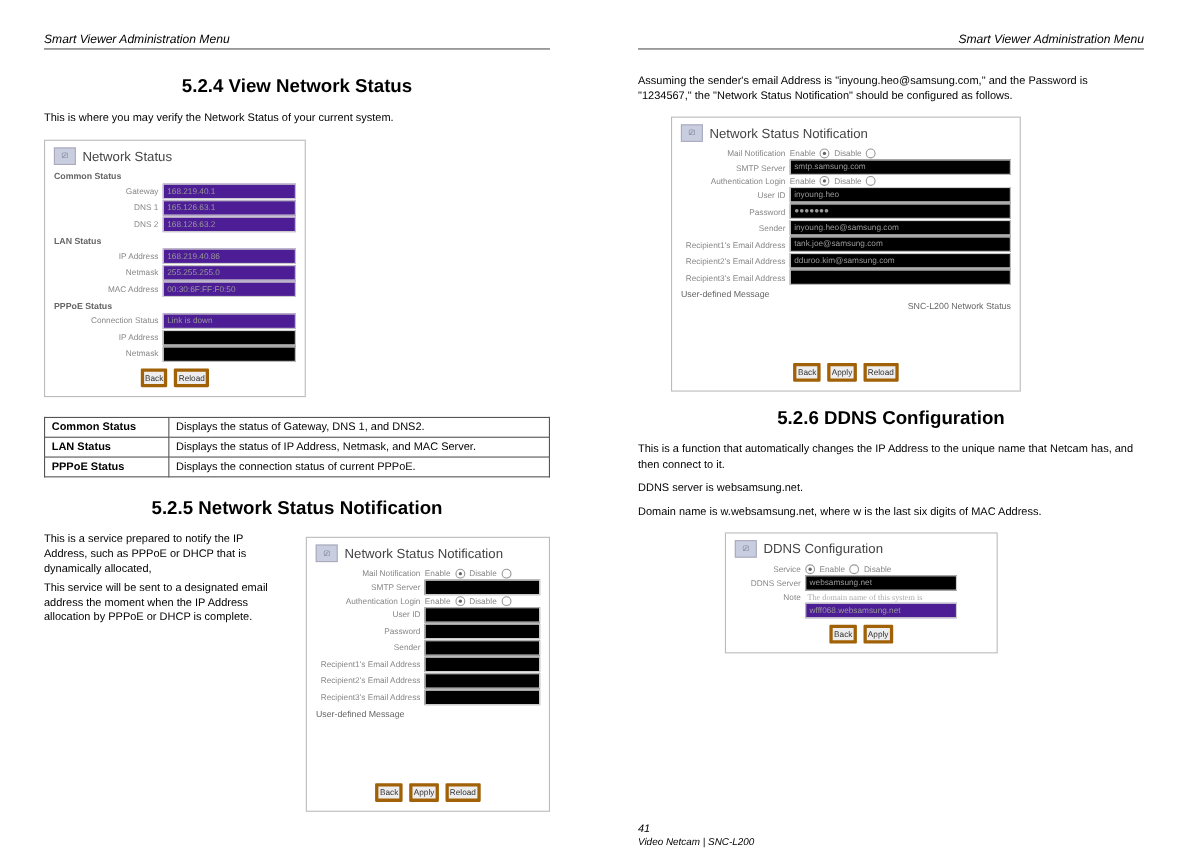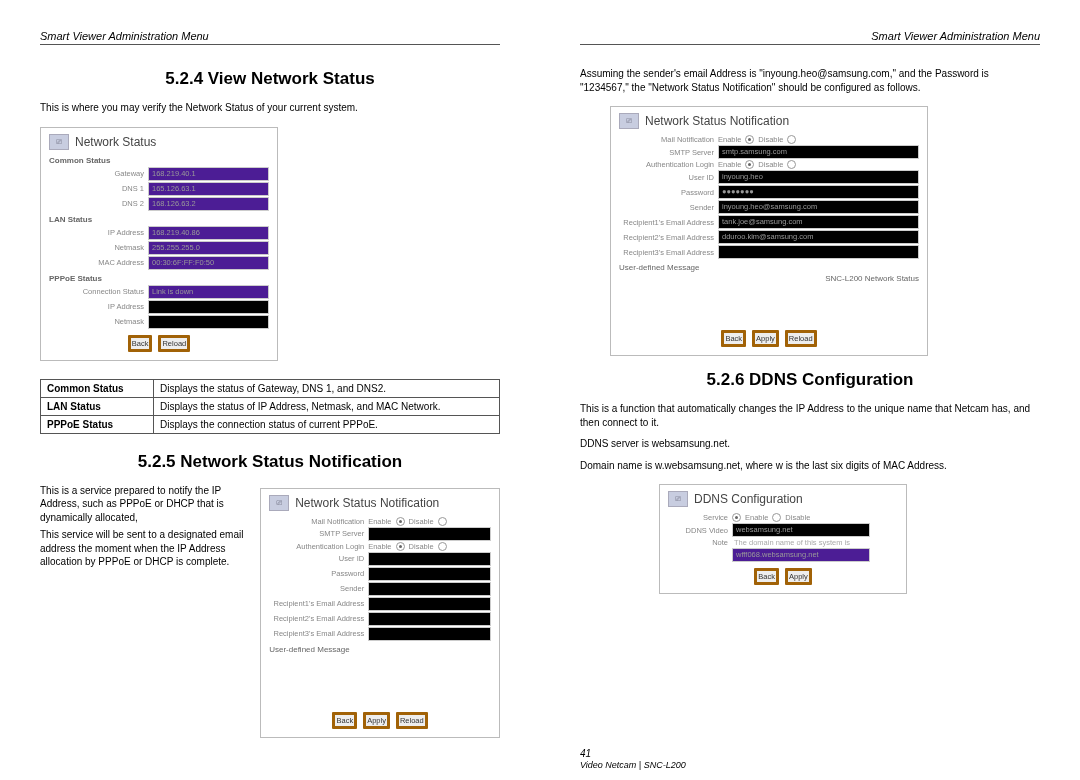--- a/index.html
+++ b/index.html
@@ -145,40 +145,41 @@
     padding: 3px 6px;
     vertical-align: top;
   }
   table.desc td.k {
     font-weight: bold;
     width: 100px;
     white-space: nowrap;
   }
   .two-col {
     display: flex;
-    gap: 4px;
+    gap: 22px;
   }
   .two-col .left-text { flex: 0 0 47%; }
   .two-col .right-panel { flex: 1; }
   .page-footer {
     margin-top: auto;
     font-size: 10px;
     font-style: italic;
     padding-top: 8px;
     padding-bottom: 10px;
   }
   .page-footer .prod {
     font-size: 9px;
     font-style: italic;
     margin-top: 1px;
   }
   .note-text {
     font-size: 7.5px;
     color: #aaa;
     padding-left: 2px;
+    font-family: Liberation Serif, serif;
   }
   .narrow .form-row .flabel { width: 60px; }
   .narrow .form-row .fval, .narrow .note-text { max-width: 130px; }
 </style>
 </head>
 <body>
 
 <div class="spread">
 
   <div class="page page-left">
@@ -238,21 +239,21 @@
     </div>
 
     <table class="desc">
       <tbody>
           <tr>
             <td class="k">Common Status</td>
             <td>Displays the status of Gateway, DNS 1, and DNS2.</td>
           </tr>
       <tr>
             <td class="k">LAN Status</td>
-            <td>Displays the status of IP Address, Netmask, and MAC Network.</td>
+            <td>Displays the status of IP Address, Netmask, and MAC Server.</td>
           </tr>
       <tr>
             <td class="k">PPPoE Status</td>
             <td>Displays the connection status of current PPPoE.</td>
           </tr>
     </tbody>
       </table>
 
     <h2>5.2.5 Network Status Notification</h2>
 
@@ -418,21 +419,21 @@
       <div class="form-row">
           <span class="flabel">Service</span>
         <span class="radio-group">
           <span class="r on"></span>
             <span>Enable</span>
           <span class="r"></span>
             <span>Disable</span>
         </span>
       </div>
       <div class="form-row">
-          <span class="flabel">DDNS Video</span>
+          <span class="flabel">DDNS Server</span>
           <span class="fval">websamsung.net</span>
         </div>
       <div class="form-row">
           <span class="flabel">Note</span>
           <span class="note-text">The domain name of this system is</span>
         </div>
       <div class="form-row">
           <span class="flabel"></span>
           <span class="fval shade">wfff068.websamsung.net</span>
         </div>

